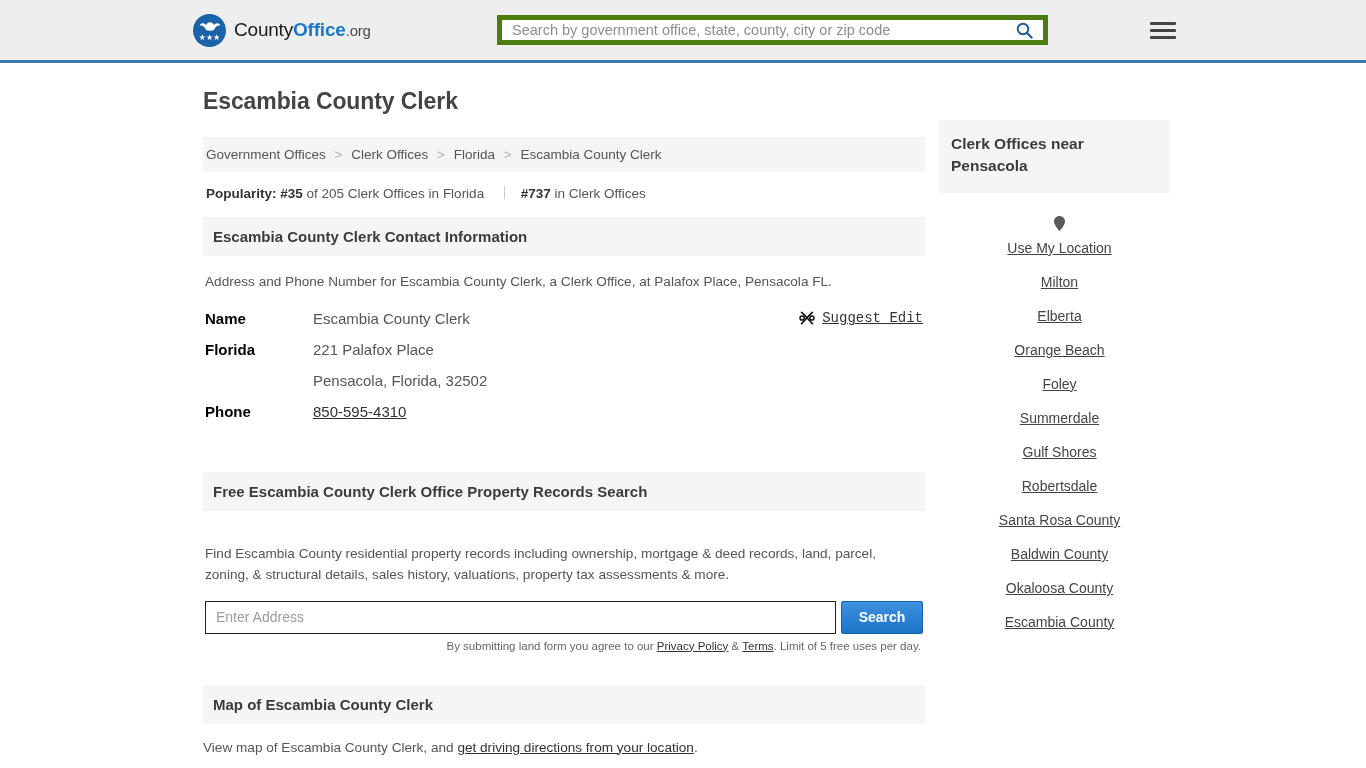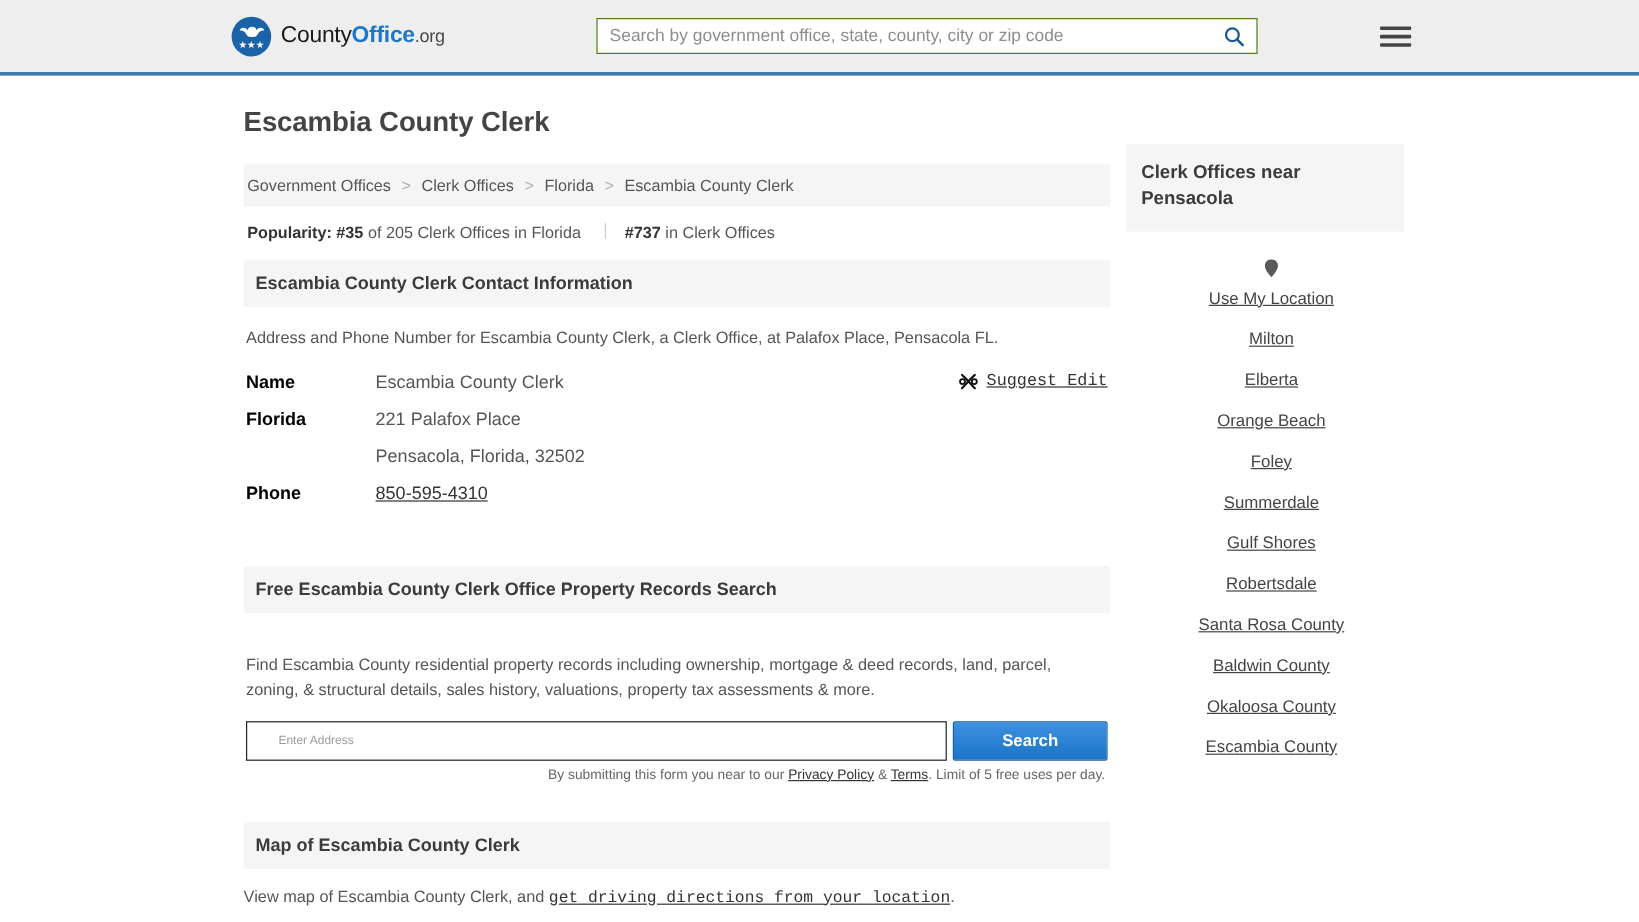--- a/index.html
+++ b/index.html
@@ -61,21 +61,21 @@
   .brand-text .b1 { color: #1a1a1a; }
   .brand-text .b2 { color: #1b78c9; font-weight: bold; }
   .brand-text .b3 { color: #4a4a4a; font-size: 15px; }
 
   .searchwrap {
     position: absolute;
     left: 497px;
     width: 551px;
     height: 30px;
     background: #ffffff;
-    border: 1px solid #4d7c0f;
+    border: 5px solid #4d7c0f;
     display: flex;
     align-items: center;
   }
   .searchwrap input {
     flex: 1;
     border: none;
     outline: none;
     background: transparent;
     font-family: "Liberation Sans", sans-serif;
     font-size: 14.5px;
@@ -210,27 +210,27 @@
   }
 
   .addr-form {
     display: flex;
     align-items: stretch;
     gap: 0;
     height: 33px;
     margin-bottom: 6px;
   }
   .addr-form input {
-    width: 584px;
+    width: 631px;
     border: 1px solid #222222;
     background: #fff;
     font-family: "Liberation Sans", sans-serif;
-    font-size: 10px;
+    font-size: 14px;
     color: #333;
-    padding: 0 26px;
+    padding: 0 10px;
     outline: none;
   }
   .addr-form input::placeholder { color: #9b9b9b; }
   .addr-form button {
     flex: 1;
     margin-left: 5px;
     border: 1px solid #1761a8;
     border-radius: 2px;
     background: linear-gradient(to bottom, #3f90e0 0%, #1a74c8 100%);
     color: #ffffff;
@@ -245,21 +245,21 @@
     color: #666;
     padding-right: 2px;
   }
   .form-note a { color: #333; text-decoration: underline; }
 
   .map-lede {
     font-size: 13.6px;
     color: #555;
     margin: 16px 0 14px 0;
   }
-  .map-lede a { color: #333; text-decoration: underline; font-family: Liberation Mono, monospace; }
+  .map-lede a { color: #333; text-decoration: underline; }
 
   
   .side-head {
     background: #f5f5f5;
     padding: 13px 14px 15px 12px;
     font-size: 15.5px;
     font-weight: bold;
     color: #3b3b3b;
     line-height: 1.45;
   }
@@ -371,21 +371,21 @@
     <div class="section-head" style="margin-top:32px;">Free Escambia County Clerk Office Property Records Search</div>
     <div class="section-body">
       <p class="desc">Find Escambia County residential property records including ownership, mortgage &amp; deed records, land, parcel, zoning, &amp; structural details, sales history, valuations, property tax assessments &amp; more.</p>
 
       <div class="addr-form">
         <input type="text" placeholder="Enter Address" style="">
         <button>Search</button>
       </div>
 
       <div class="form-note">
-        <span>By submitting this form you near to our </span><a href="#">Privacy Policy</a><span> &amp; </span><a href="#">Terms</a><span>. Limit of 5 free uses per day.</span>
+        <span>By submitting land form you agree to our </span><a href="#">Privacy Policy</a><span> &amp; </span><a href="#">Terms</a><span>. Limit of 5 free uses per day.</span>
       </div>
     </div>
 
     <div class="section-head" style="margin-top:27px;">Map of Escambia County Clerk</div>
     <p class="map-lede">
       <span>View map of Escambia County Clerk, and </span><a href="#">get driving directions from your location</a><span>.</span>
     </p>
 
   </div>
 

